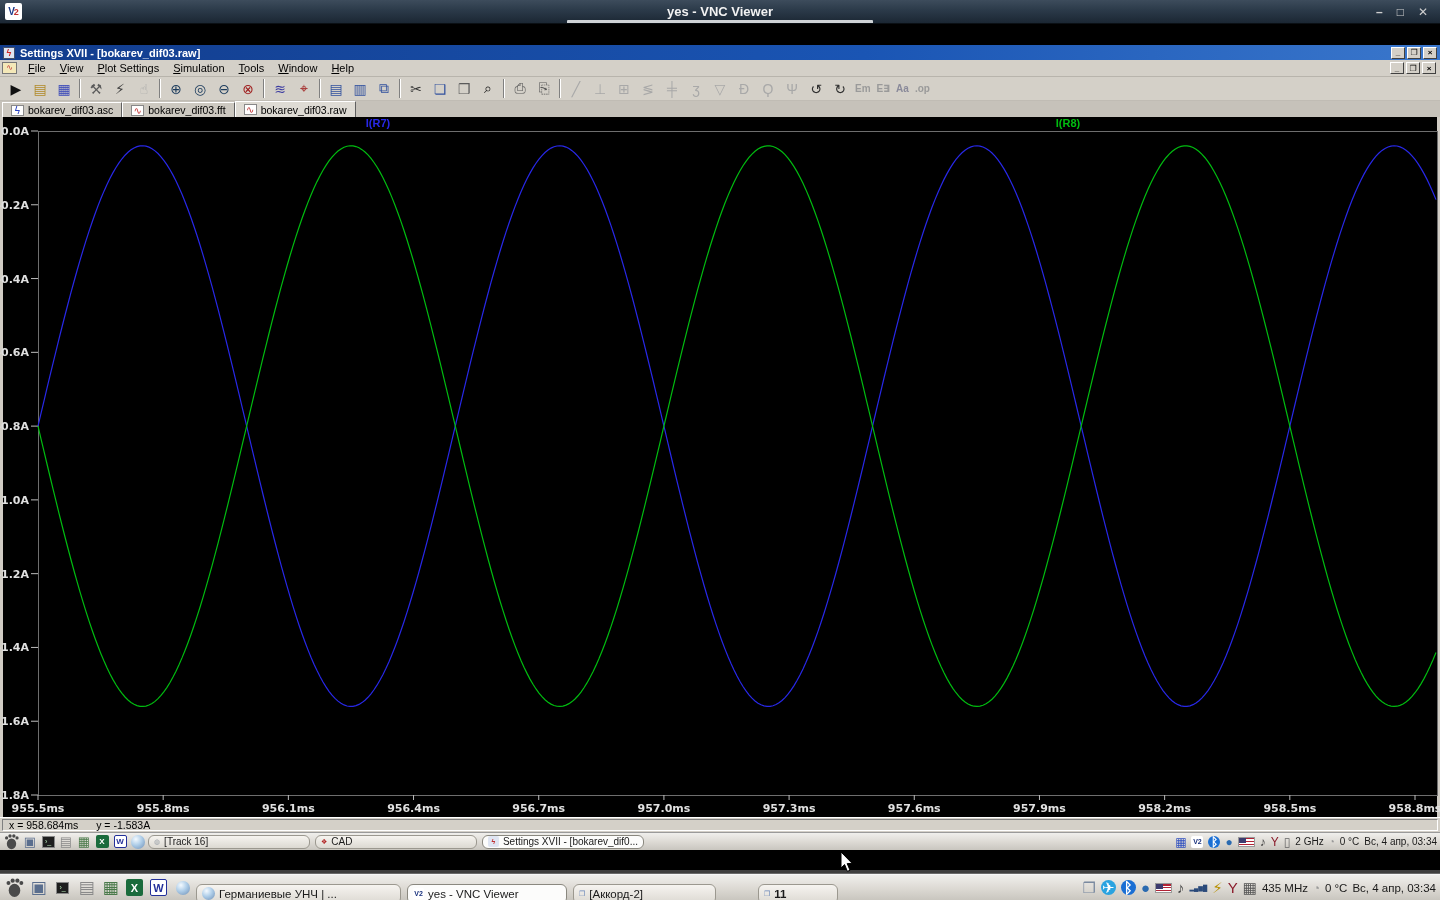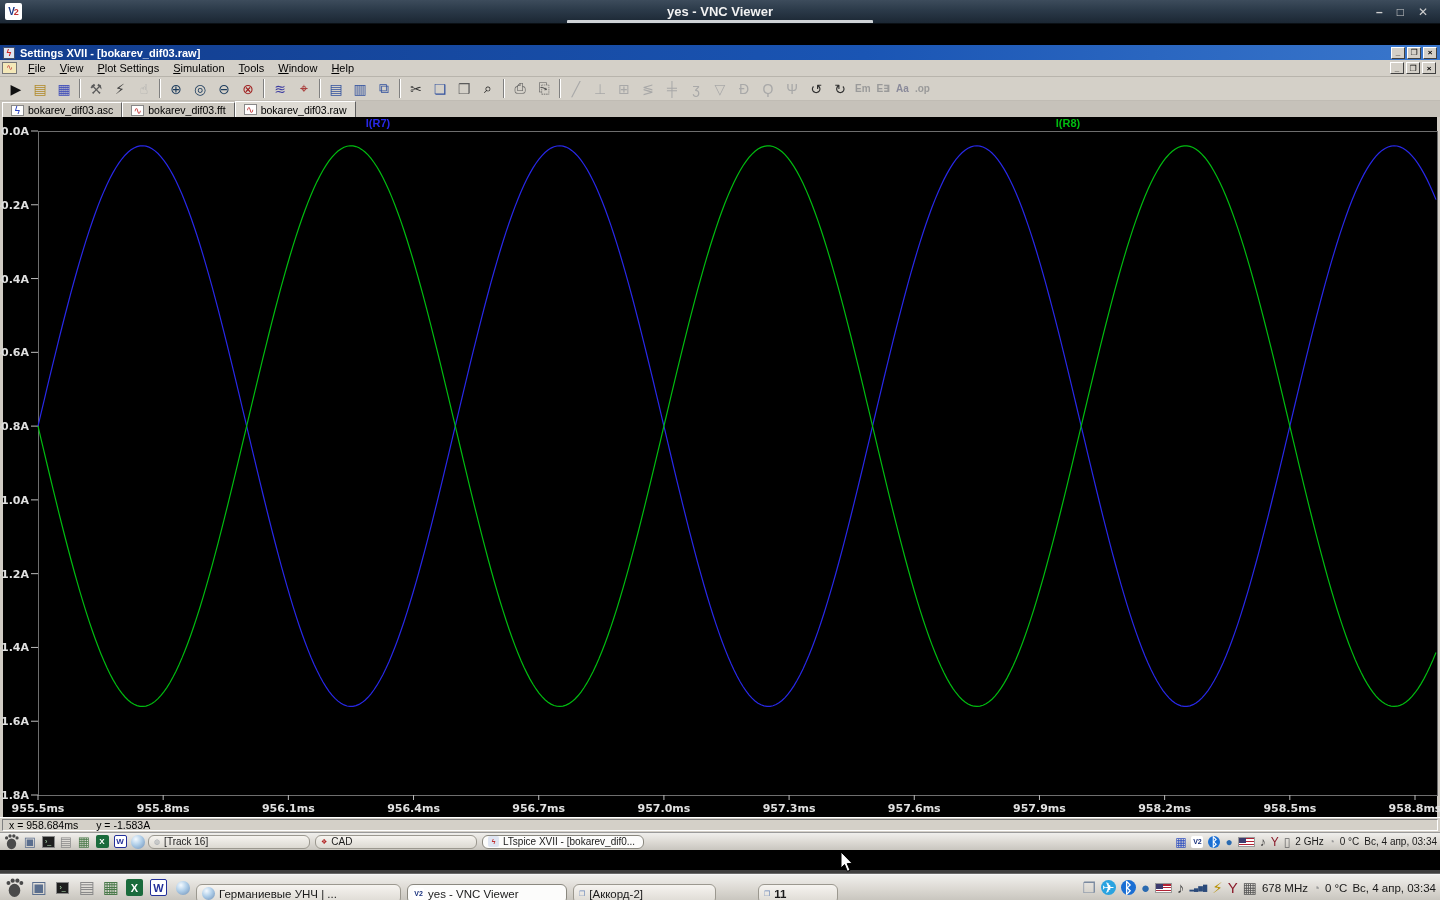--- a/index.html
+++ b/index.html
@@ -293,21 +293,21 @@
       <span class="task-btn">
         <span class="boxicon" style="color: rgb(154, 160, 168); font-size: 7px;">◍</span>
         <span>[Track 16]</span>
       </span>
       <span class="task-btn">
         <span class="boxicon" style="color: rgb(176, 32, 32); font-size: 7px;">❖</span>
         <span>CAD</span>
       </span>
       <span class="task-btn active">
         <span class="boxicon" style="color: rgb(192, 48, 48); font-size: 7px; background: rgb(223, 229, 242); height: 11px; width: 11px; font-weight: bold;">ϟ</span>
-        <span>LTspice XVII - [bokarev_dif0...</span>
+        <span>Settings XVII - [bokarev_dif0...</span>
       </span>
       <span class="flex-spacer"></span>
       <span class="tray">
         <span class="boxicon" style="color: rgb(48, 80, 192); font-size: 12px;">▦</span>
         <span class="boxicon" style="color: rgb(24, 48, 124); font-size: 7px; background: rgb(255, 255, 255); height: 12px; width: 12px; font-weight: bold;">V2</span>
         <span class="boxicon" style="color: rgb(255, 255, 255); font-size: 12px; background: rgb(26, 111, 212); height: 12px; width: 12px; border-radius: 50%; font-weight: bold;">ᛒ</span>
         <span class="boxicon" style="color: rgb(42, 106, 176); font-size: 12px;">●</span>
         <span class="flag">
           <i></i>
         </span>
@@ -380,20 +380,20 @@
         <span class="boxicon" style="color: rgb(255, 255, 255); font-size: 15px; background: rgb(26, 111, 212); height: 15px; width: 15px; border-radius: 50%; font-weight: bold;">ᛒ</span>
         <span class="boxicon" style="color: rgb(42, 106, 176); font-size: 15px;">●</span>
         <span class="flag">
           <i></i>
         </span>
         <span class="boxicon" style="color: rgb(68, 68, 68); font-size: 15px;">♪</span>
         <span class="boxicon" style="color: rgb(42, 74, 122); font-size: 6px;">▂▄▆█</span>
         <span class="boxicon" style="color: rgb(184, 144, 0); font-size: 15px;">⚡</span>
         <span class="boxicon" style="color: rgb(138, 26, 42); font-size: 15px;">Y</span>
         <span class="boxicon" style="color: rgb(85, 85, 85); font-size: 15px;">▦</span>
-        <span class="tray-text">678 MHz</span>
+        <span class="tray-text">435 MHz</span>
         <span class="tray-text" style="color: rgb(153, 153, 153);">◔</span>
         <span class="tray-text">0 °C</span>
         <span class="tray-text">Вс, 4 апр, 03:34</span>
       </span>
     </div>
 
 </div>
 
 </body></html>

